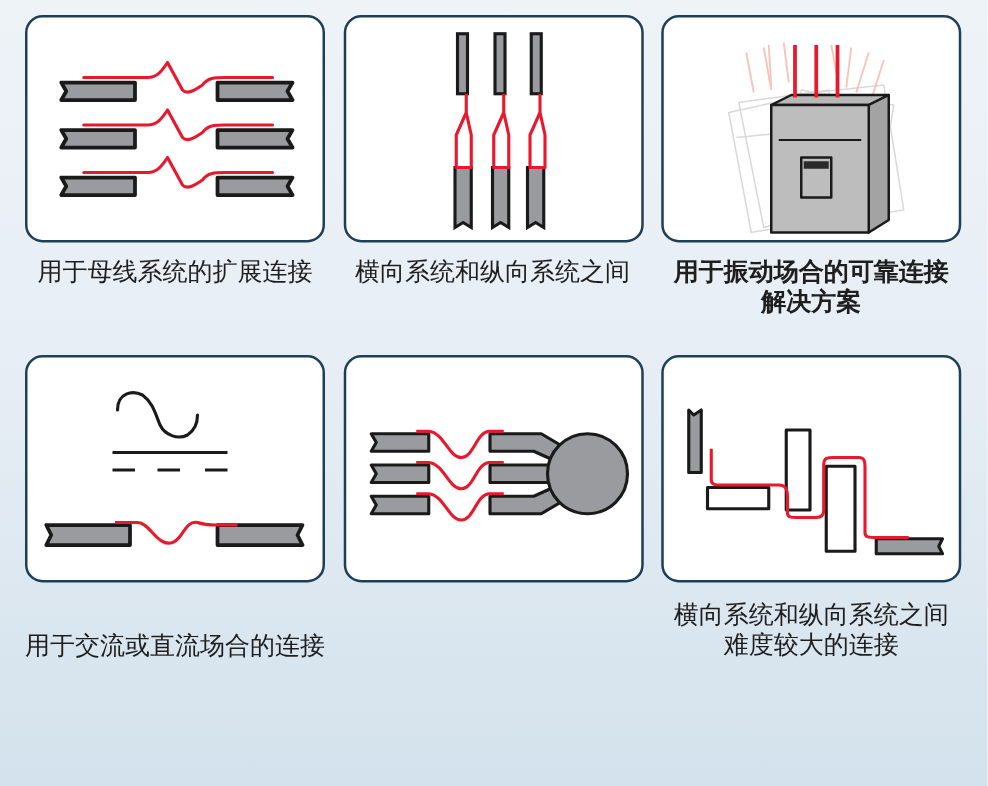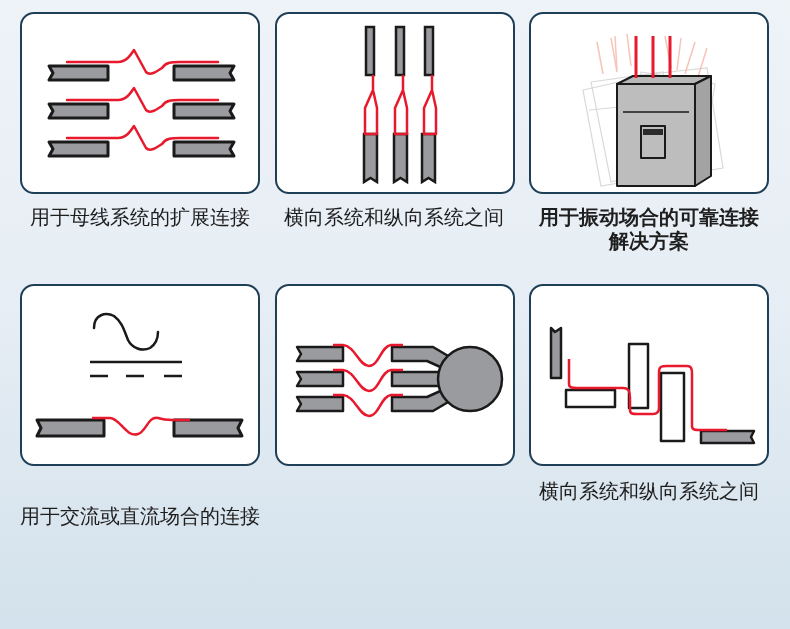--- a/index.html
+++ b/index.html
@@ -164,13 +164,14 @@
       <rect x="35" y="104" width="49" height="17" fill="#ffffff"></rect>
       <rect x="98" y="58" width="19" height="64" fill="#ffffff"></rect>
       <rect x="130" y="87" width="23" height="68" fill="#ffffff"></rect>
       <path d="M170 145 H223 L220 151 L223 157 H170 Z" fill="#9a9b9f"></path>
     </g>
     <path d="M38 73 V98 C38 102 42 102 46 102 H92 C98 102 99 106 99 112 V124 C99 128 102 128 106 128 H122 C126 128 128 126 128 122 V86 C128 80 131 80 136 80 H156 C160 80 161 82 161 88 V140 C161 144 164 144 170 144 H196" stroke="#e8192c" stroke-width="2.5" fill="none"></path>
   </svg>
 </div>
 <div class="caption" style="left:519px;top:479px;">
   <span>横向系统和纵向系统之间</span>
+  <span>难度较大的连接</span>
 </div>
 
 </body></html>

